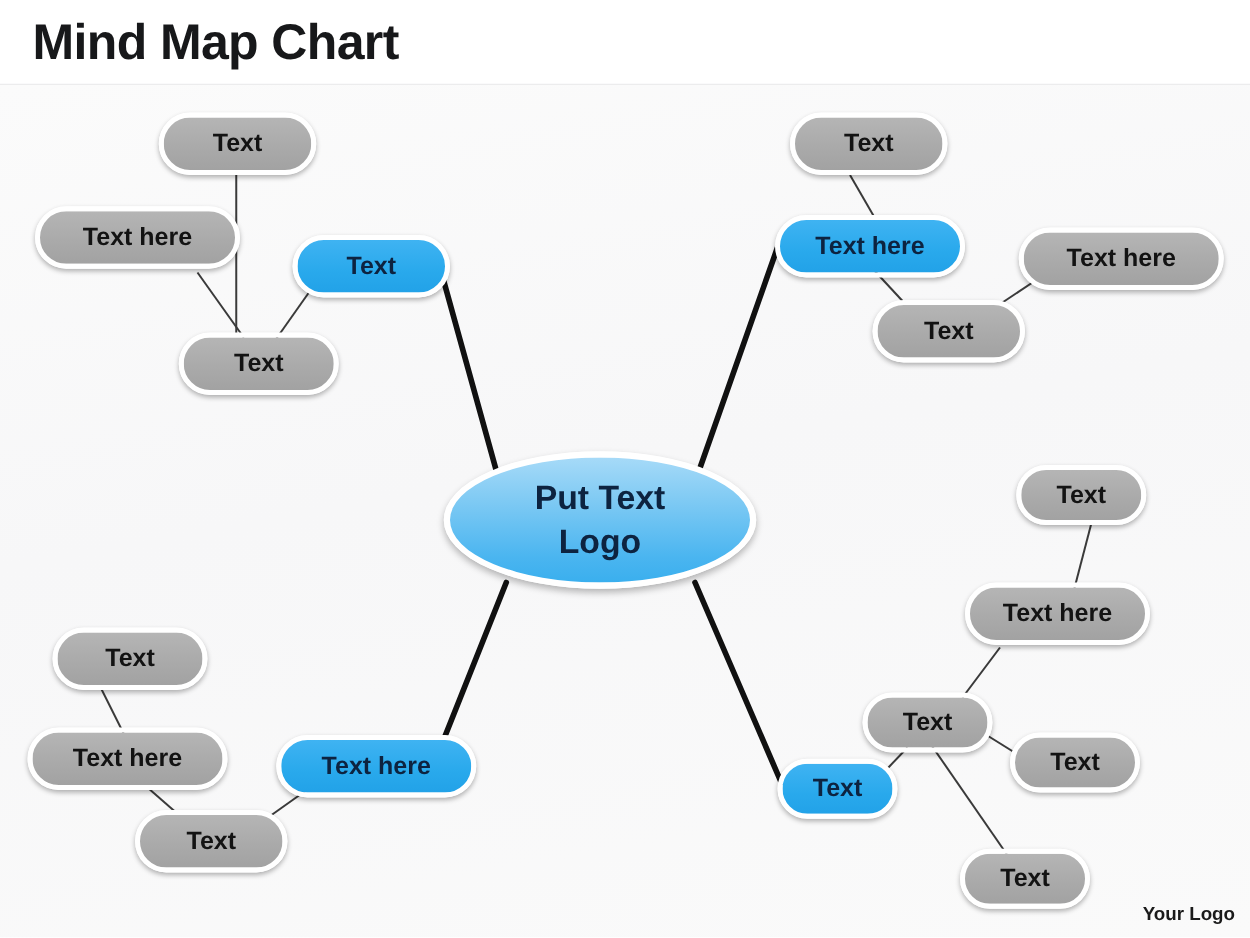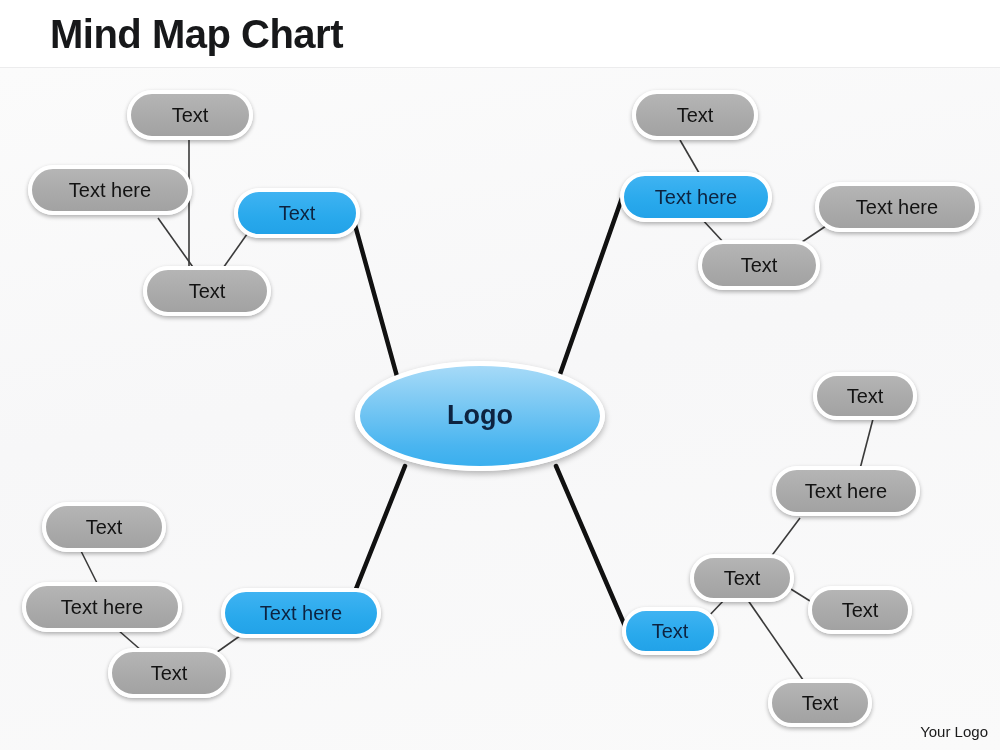--- a/index.html
+++ b/index.html
@@ -31,21 +31,20 @@
   }
   #page-title {
     position: absolute;
     left: 26px;
     top: 12px;
     font-size: 40px;
     font-weight: bold;
     color: #17181a;
     letter-spacing: -0.5px;
     white-space: nowrap;
-    margin-left: 24px;
   }
   
   #canvas {
     position: absolute;
     left: 0; top: 68px;
     width: 1000px; height: 682px;
     background: linear-gradient(170deg, #fbfbfb 0%, #f7f7f8 45%, #fafafa 100%);
   }
   #edges {
     position: absolute;
@@ -56,21 +55,21 @@
   
   .node {
     position: absolute;
     box-sizing: border-box;
     display: flex;
     align-items: center;
     justify-content: center;
     border-radius: 26px;
     border: 4px solid #ffffff;
     font-size: 20px;
-    font-weight: normal;
+    font-weight: bold;
     white-space: nowrap;
     box-shadow: 0 2px 4px rgba(0,0,0,0.30);
     z-index: 5;
   }
   .node.gray {
     background: linear-gradient(180deg, #b5b5b5 0%, #aaaaaa 55%, #a2a2a2 100%);
     color: #131313;
   }
   .node.blue {
     background: linear-gradient(180deg, #3fb3f2 0%, #29a9ec 60%, #22a2e8 100%);
@@ -102,21 +101,21 @@
     line-height: 1.30;
     text-align: center;
     white-space: nowrap;
   }
   
   #footer-logo {
     position: absolute;
     right: 12px;
     bottom: 10px;
     font-size: 15px;
-    font-weight: normal;
+    font-weight: bold;
     color: #1a1a1a;
     white-space: nowrap;
     z-index: 7;
     margin-top: 12px;
   }
 </style>
 </head>
 <body>
 
 <div id="slide">
@@ -150,20 +149,21 @@
       <line x1="102" y1="525" x2="80" y2="481" stroke="#3a3a3a" stroke-width="1.6"></line>
 
       <line x1="705" y1="552" x2="726" y2="530" stroke="#3a3a3a" stroke-width="1.6"></line>
       <line x1="770" y1="490" x2="800" y2="450" stroke="#3a3a3a" stroke-width="1.6"></line>
       <line x1="855" y1="420" x2="873" y2="351" stroke="#3a3a3a" stroke-width="1.6"></line>
       <line x1="786" y1="518" x2="818" y2="538" stroke="#3a3a3a" stroke-width="1.6"></line>
       <line x1="745" y1="528" x2="810" y2="622" stroke="#3a3a3a" stroke-width="1.6"></line>
     </svg>
 
     <div id="center-node">
+      <div class="ctext">Put Text</div>
       <div class="ctext">Logo</div>
     </div>
 
     <div class="node gray" style="left:127px; top:22px; width:126px; height:50px;">Text</div>
 
     <div class="node gray" style="left:28px; top:97px; width:164px; height:50px;">Text here</div>
 
     <div class="node gray" style="left:143px; top:198px; width:128px; height:50px;">Text</div>
 
     <div class="node blue" style="left:234px; top:120px; width:126px; height:50px;">Text</div>

